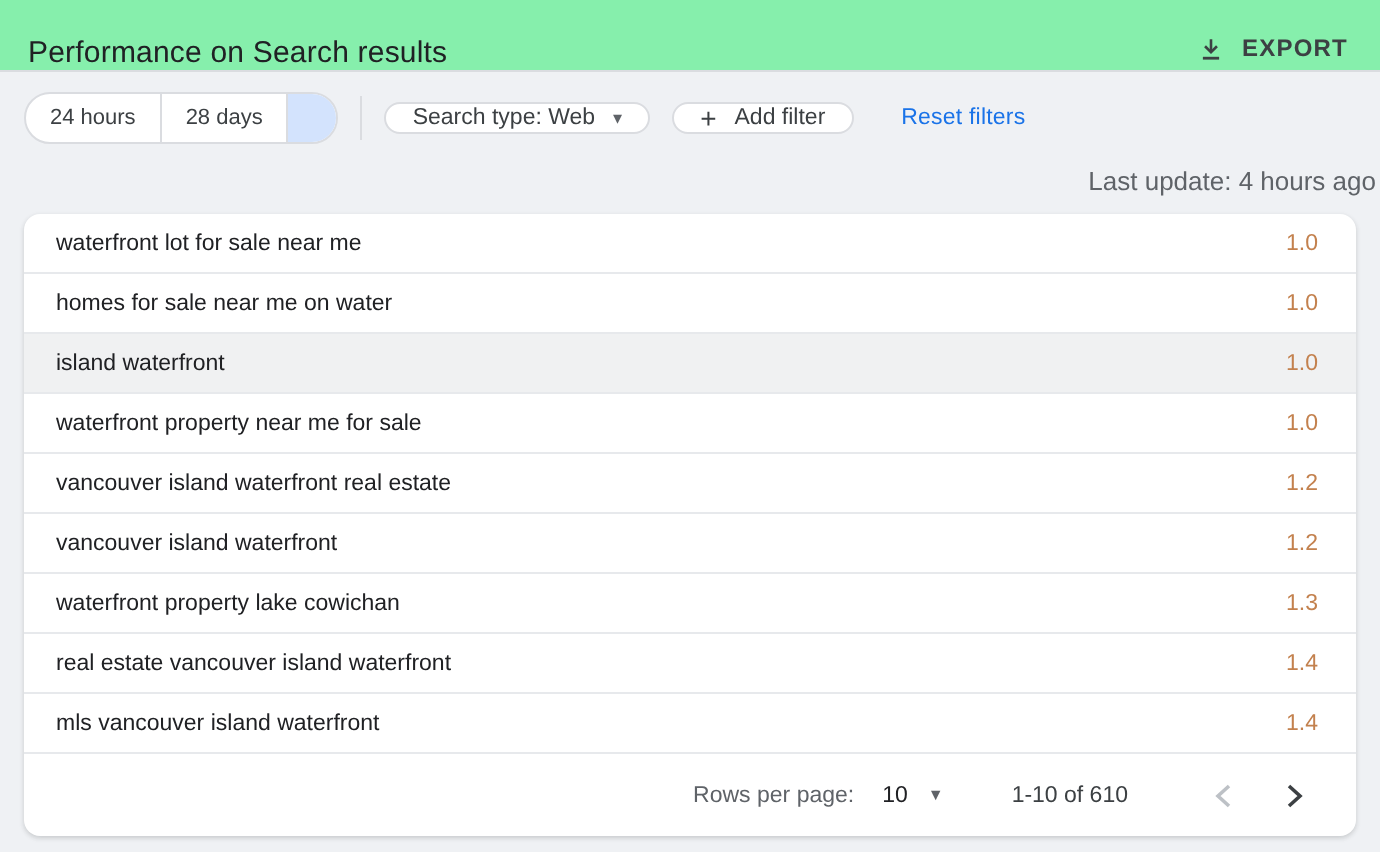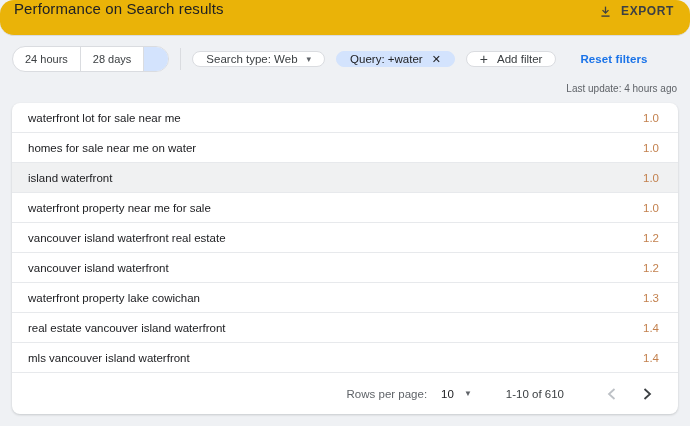--- a/index.html
+++ b/index.html
@@ -8,27 +8,26 @@
     background: #eff1f4;
     font-family: "Liberation Sans", sans-serif;
     overflow: hidden;
     position: relative;
     -webkit-font-smoothing: antialiased;
   }
 
   
   .topbar {
     height: 36px;
-    background: #eab308;
+    background: #86efac;
     border-bottom: 1px solid #dadce0;
     display: flex;
-    align-items: flex-start;
+    align-items: flex-end;
     justify-content: space-between;
     padding: 0 14px;
-    border-radius: 14px;
   }
   .page-title {
     font-size: 15px;
     color: #202124;
     font-weight: 400;
     letter-spacing: 0.1px;
   }
   .export-btn {
     display: flex;
     align-items: center;
@@ -93,34 +92,34 @@
   .pill.chip {
     background: #d3e3fd;
     border-color: #d3e3fd;
     color: #202124;
   }
   .close-glyph { font-size: 11px; color: #202124; cursor: pointer; }
   .plus-glyph { font-size: 14px; color: #3c4043; font-weight: 400; line-height: 1; }
   .reset-link {
     color: #1a73e8;
     font-size: 11.5px;
-    font-weight: 700;
+    font-weight: 400;
     letter-spacing: 0.1px;
     cursor: pointer;
     margin-left: 3px;
     white-space: nowrap;
     padding-left: 10px;
   }
 
   
   .last-update {
     text-align: right;
-    font-size: 10px;
+    font-size: 13px;
     color: #5f6368;
-    padding: 4px 13px 9px 0;
+    padding: 4px 2px 9px 0;
   }
 
   
   .card {
     margin: 0 12px;
     background: #ffffff;
     border-radius: 8px;
     box-shadow: 0 1px 2px rgba(60,64,67,0.14), 0 1px 3px rgba(60,64,67,0.08);
     overflow: hidden;
   }
@@ -201,24 +200,20 @@
 
   </div>
 
   <div class="vdivider"></div>
 
   <div class="pill">
     <span>Search type: Web</span>
     <span class="caret-glyph">▾</span>
   </div>
 
-  <div class="pill chip">
-    <span>Query: +water</span>
-    <span class="close-glyph">✕</span>
-  </div>
 
   <div class="pill">
     <span class="plus-glyph">+</span>
     <span>Add filter</span>
   </div>
 
   <div class="reset-link">Reset filters</div>
 </div>
 
 <div class="last-update">Last update: 4 hours ago</div>

